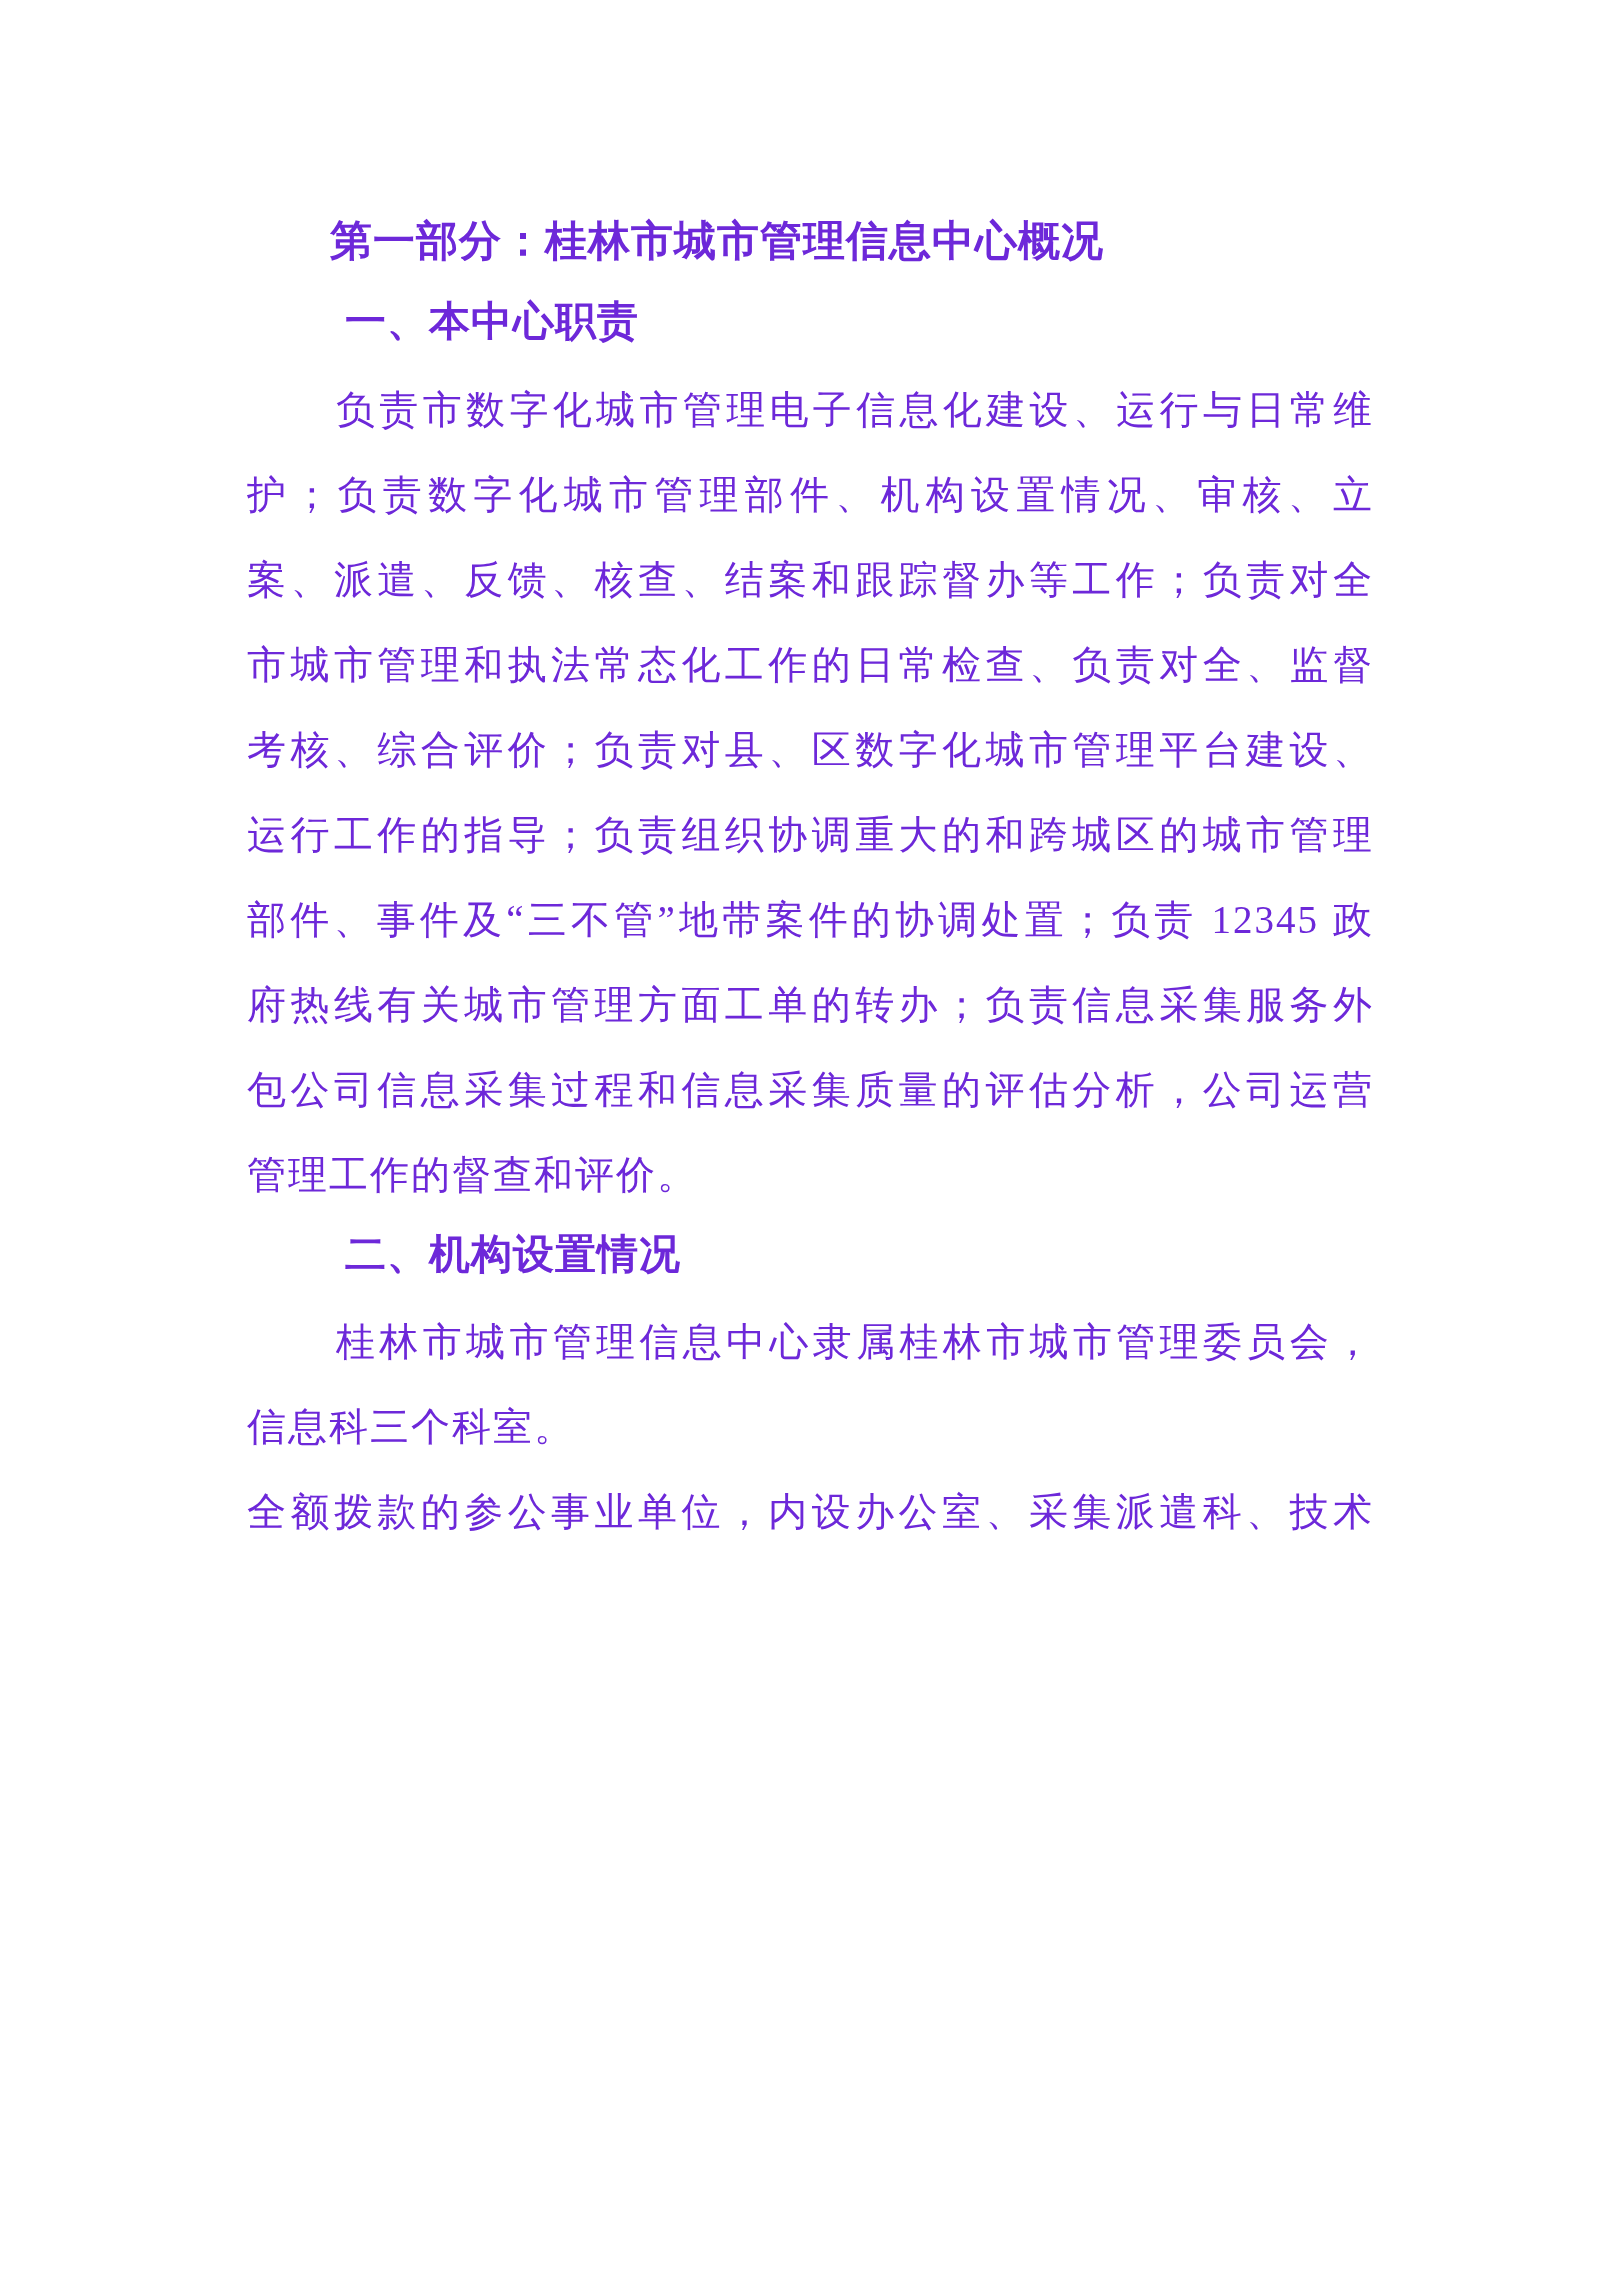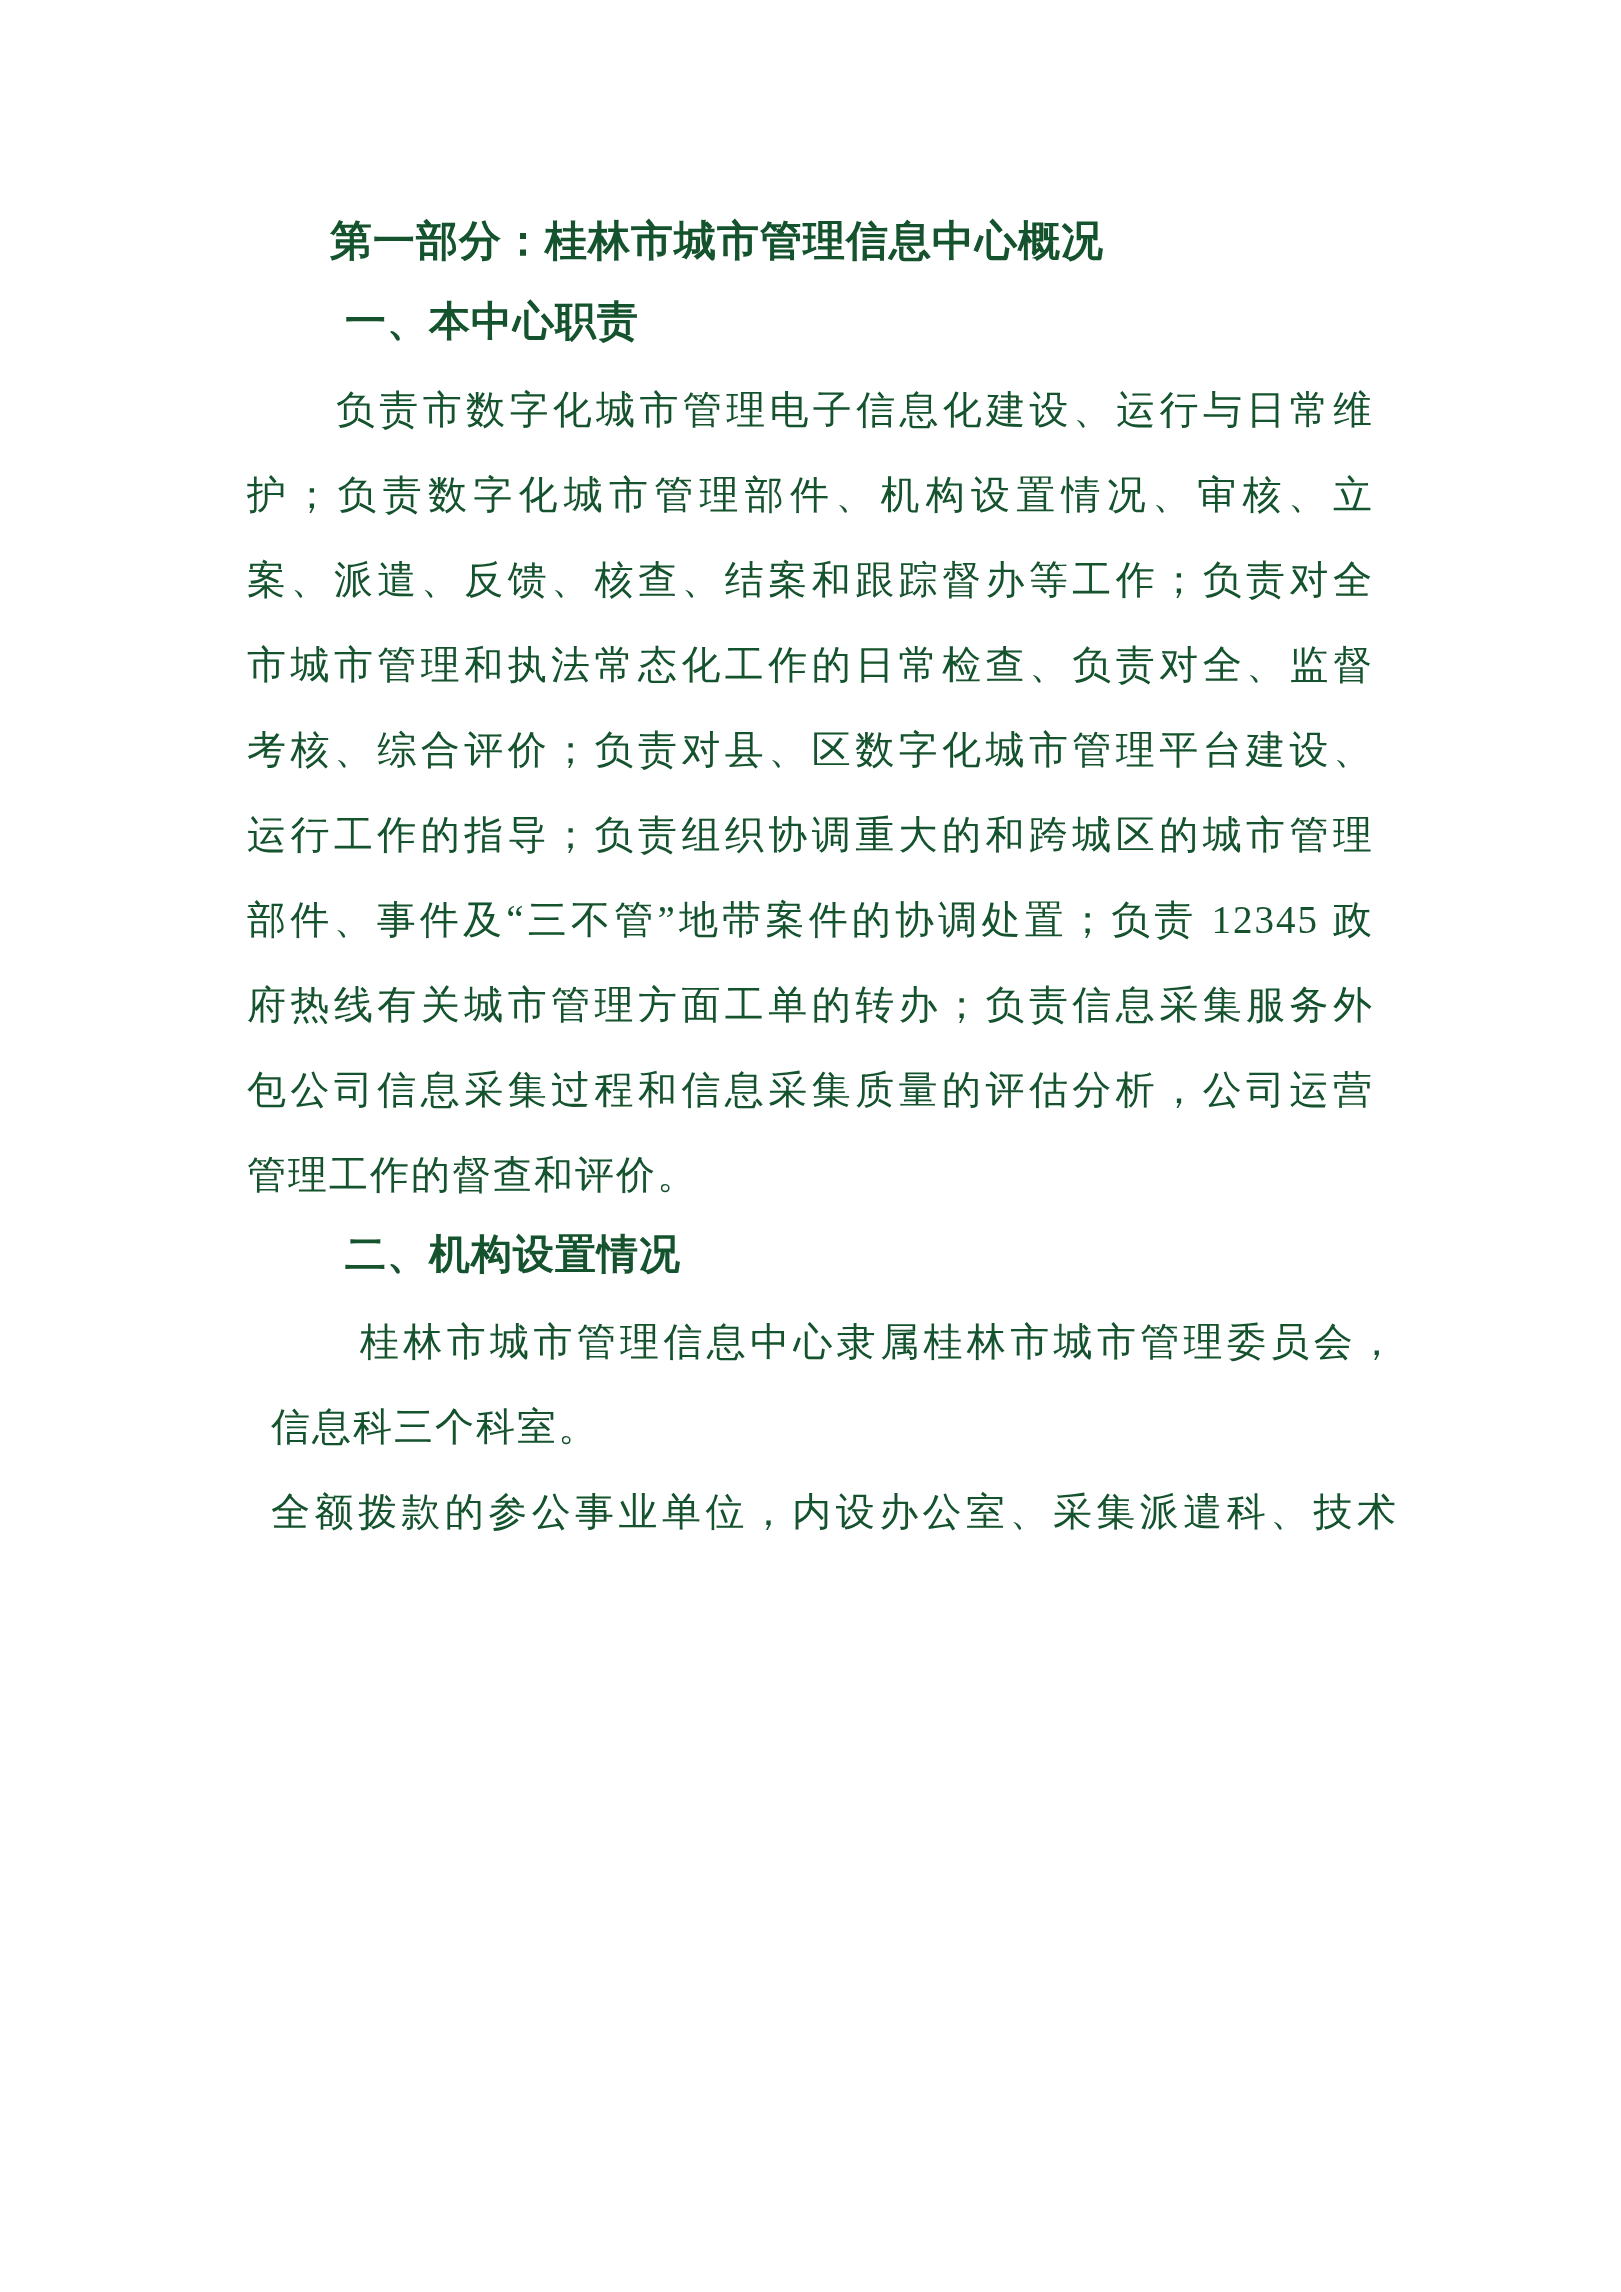--- a/index.html
+++ b/index.html
@@ -5,21 +5,21 @@
   html, body {
     margin: 0;
     padding: 0;
     background: #ffffff;
   }
   .page {
     position: relative;
     width: 1621px;
     height: 1673px;
     background: #ffffff;
-    color: #14532d;
+    color: #6d28d9;
     overflow: hidden;
     font-family: "Liberation Serif", serif;
   }
   .doc-title {
     position: absolute;
     left: 330px;
     top: 218px;
     font-family: "Liberation Sans", sans-serif;
     font-weight: bold;
     font-size: 42px;
@@ -39,21 +39,21 @@
     margin-left: 12px;
   }
   .heading-1 { top: 299px; }
   .heading-2 { top: 1232px; }
   .para {
     position: absolute;
     left: 247px;
     width: 1127px;
   }
   .para-1 { top: 367px; font-family: Liberation Serif, serif; }
-  .para-2 { top: 1299px; margin-left: 24px; }
+  .para-2 { top: 1299px; }
   .line {
     height: 85px;
     line-height: 85px;
     font-size: 39px;
     letter-spacing: 2px;
     text-align: justify;
     text-align-last: justify;
     overflow: hidden;
   }
   .line.indent { text-indent: 89px; }

